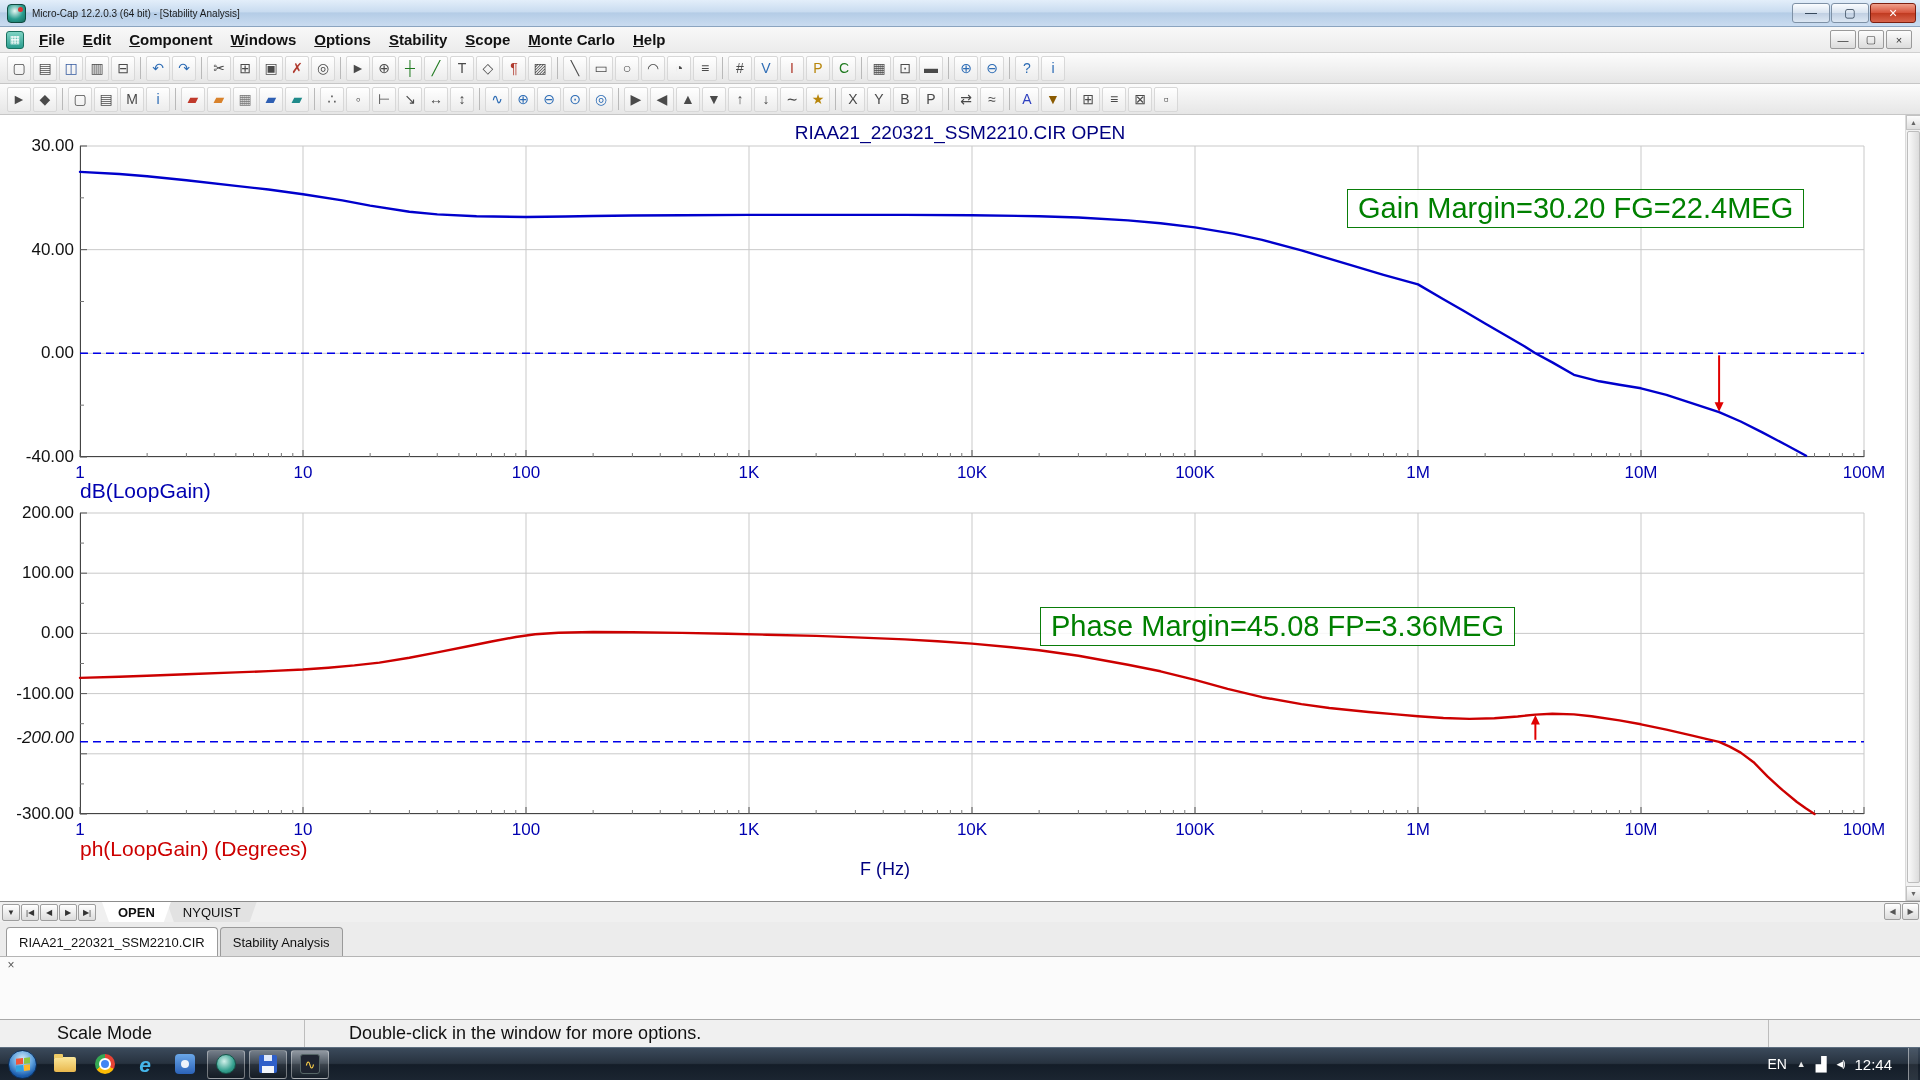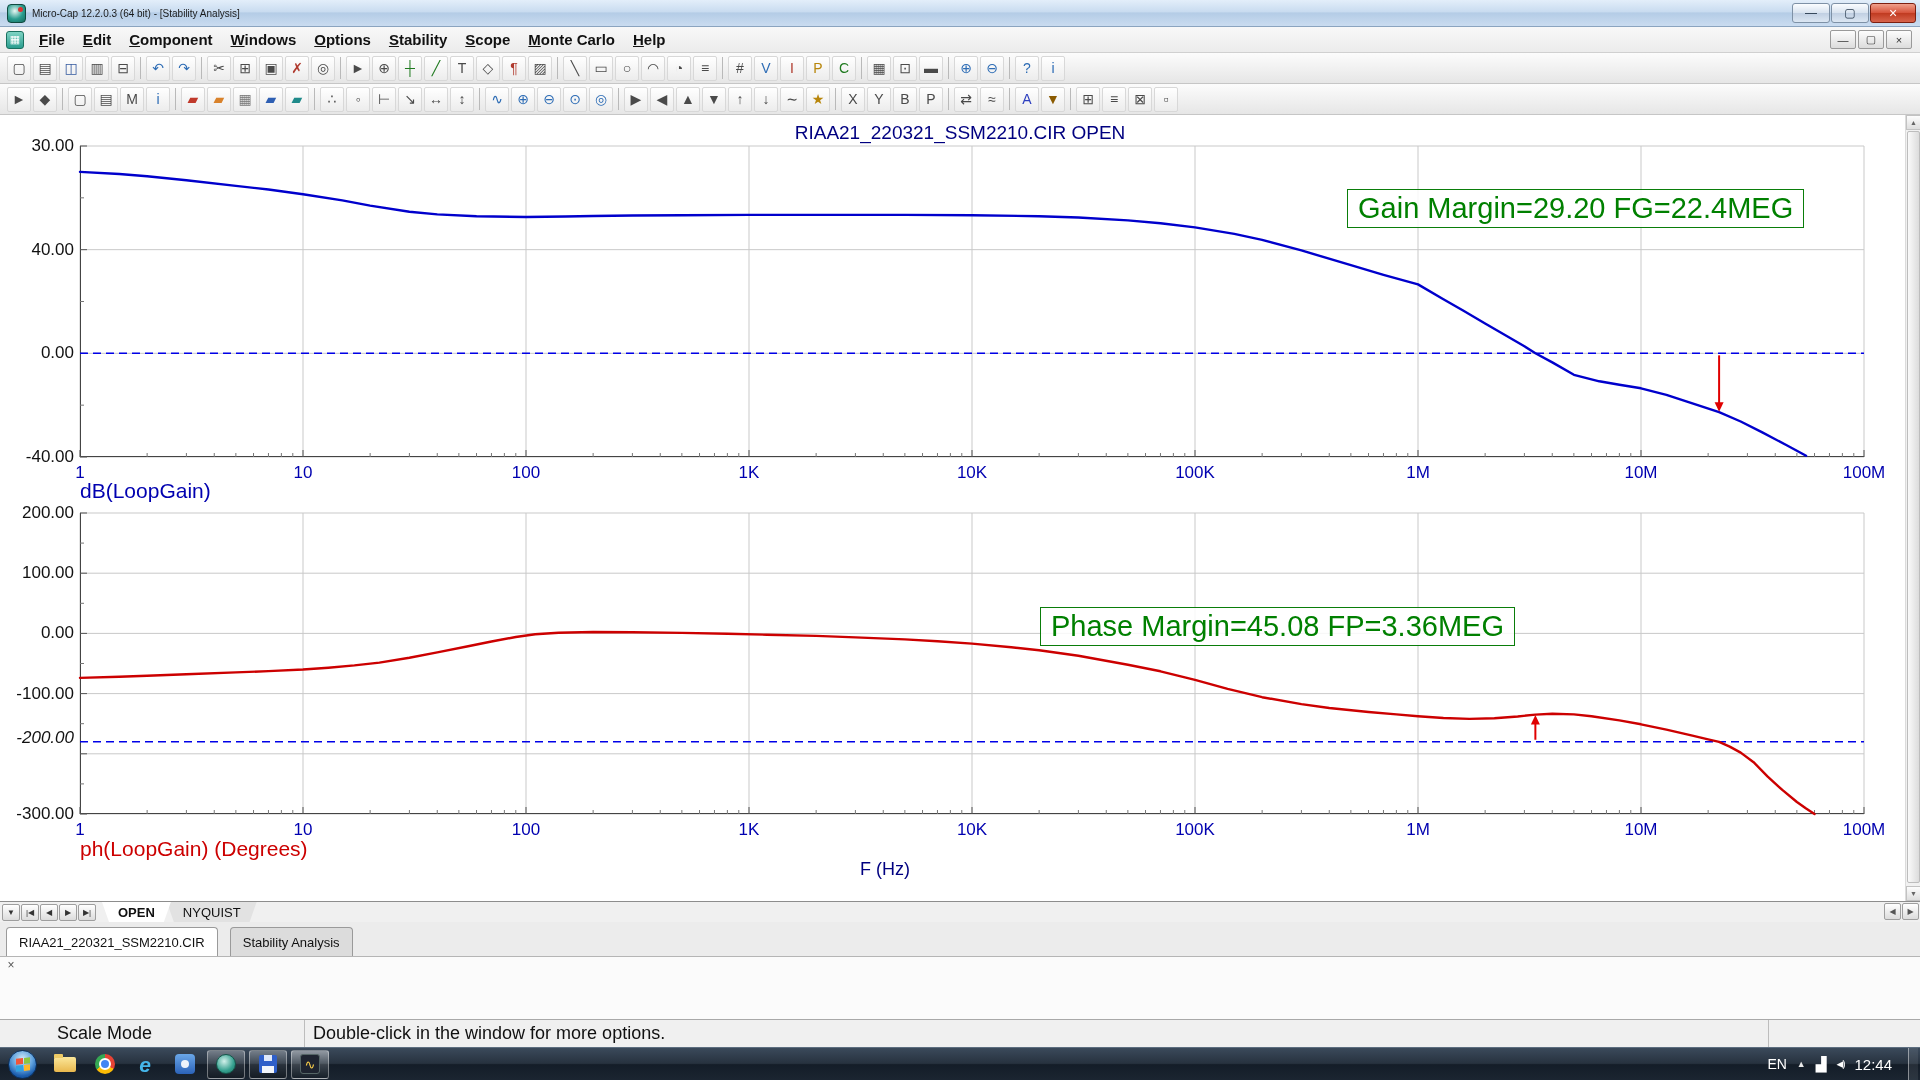--- a/index.html
+++ b/index.html
@@ -74,33 +74,33 @@
   .ptab { height:100%; padding:0 16px; display:flex; align-items:center; font-size:13px; color:#111;
     clip-path:polygon(0 0, 100% 0, calc(100% - 7px) 100%, 7px 100%); background:#e2e2e2; margin-right:-4px; }
   .ptab.active { background:#fff; font-weight:bold; z-index:2; }
   .tabstrip-fill { flex:1; }
   .hs-btn { width:17px; height:17px; margin:1px 1px 0 0; font-size:8px; color:#555; display:flex; align-items:center; justify-content:center;
     border:1px solid #9e9e9e; border-radius:2px; background:linear-gradient(#ffffff,#dcdcdc); }
 
   
   #file-tabs { position:absolute; left:0; top:922px; width:1920px; height:34px; background:#ececec; display:flex; align-items:flex-end; padding-left:6px; }
   .ftab { height:29px; padding:0 12px; display:flex; align-items:center; font-size:13px; color:#111;
-    border:1px solid #9a9a9a; border-bottom:none; border-radius:4px 4px 0 0; margin-right:12px; background:#fff; }
+    border:1px solid #9a9a9a; border-bottom:none; border-radius:4px 4px 0 0; margin-right:2px; background:#fff; }
   .ftab.active { background:#dcdcdc; }
 
   
   #msg-panel { position:absolute; left:0; top:956px; width:1920px; height:63px; background:#fbfbfb; border-top:1px solid #b5b5b5; }
   #msg-panel .panel-close { position:absolute; left:4px; top:1px; font-size:12px; color:#555; width:14px; height:14px;
     display:flex; align-items:center; justify-content:center; }
 
   
   #statusbar { position:absolute; left:0; top:1019px; width:1920px; height:28px; background:#f0f0f0;
     border-top:1px solid #a8a8a8; display:flex; align-items:center; font-size:18px; color:#111;padding-left:47px; }
   .sb-mode { width:258px; padding-left:10px; border-right:1px solid #bdbdbd; height:100%; display:flex; align-items:center; }
-  .sb-msg { flex:1; padding-left:8px; height:100%; display:flex; align-items:center; }
+  .sb-msg { flex:1; padding-left:8px; height:100%; display:flex; align-items:center;margin-left:36px; }
   .sb-right { width:152px; height:100%; border-left:1px solid #bdbdbd; }
 
   
   #taskbar { position:absolute; left:0; top:1047px; width:1920px; height:33px;
     background:linear-gradient(to bottom,#3b4a5b 0%,#27323f 48%,#141d28 52%,#1b2531 100%);
     border-top:1px solid #5d6e80; display:flex; align-items:center; }
   .start-orb { width:29px; height:29px; border-radius:50%; margin:0 8px 0 8px; flex:0 0 auto;
     background:radial-gradient(circle at 50% 30%, #d3ecfb, #5ea0dc 45%, #1d5fae 72%, #0a3d7c);
     border:1px solid #0a2f5c; display:flex; align-items:center; justify-content:center; }
   .flag { width:14px; height:13px; display:grid; grid-template-columns:1fr 1fr; grid-template-rows:1fr 1fr; gap:1px; transform:skewY(-6deg); }
@@ -269,21 +269,21 @@
     <div class="ti">≡</div>
     <div class="ti">⊠</div>
     <div class="ti">▫</div>
   </div>
 
 <div id="plot-area">
   <div class="plot-title">RIAA21_220321_SSM2210.CIR OPEN</div>
   <div class="series-label s0">dB(LoopGain)</div>
   <div class="series-label s1">ph(LoopGain) (Degrees)</div>
   <div class="x-axis-title">F (Hz)</div>
-  <div class="annot a0">Gain Margin=29.20 FG=22.4MEG</div>
+  <div class="annot a0">Gain Margin=30.20 FG=22.4MEG</div>
   <div class="annot a1">Phase Margin=45.08 FP=3.36MEG</div>
   <div id="plot-vscroll">
     <div class="vs-arrow">▲</div>
     <div class="vs-thumb"></div>
     <div class="vs-arrow down">▼</div>
   </div>
 <svg width="1784" height="311" viewBox="0 0 1784 311" style="position: absolute; left: 80px; top: 31px; overflow: visible; z-index: 1;">
       <g>
         <line x1="0" y1="0" x2="1784" y2="0" stroke="#c9c9c9" stroke-width="1"></line>
         <line x1="0" y1="103.66666666666666" x2="1784" y2="103.66666666666666" stroke="#c9c9c9" stroke-width="1"></line>

